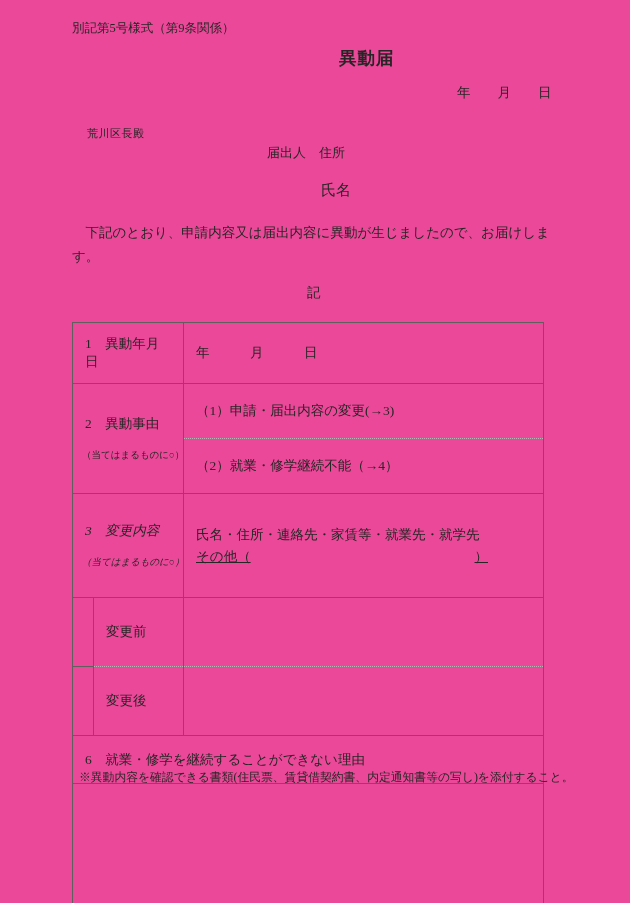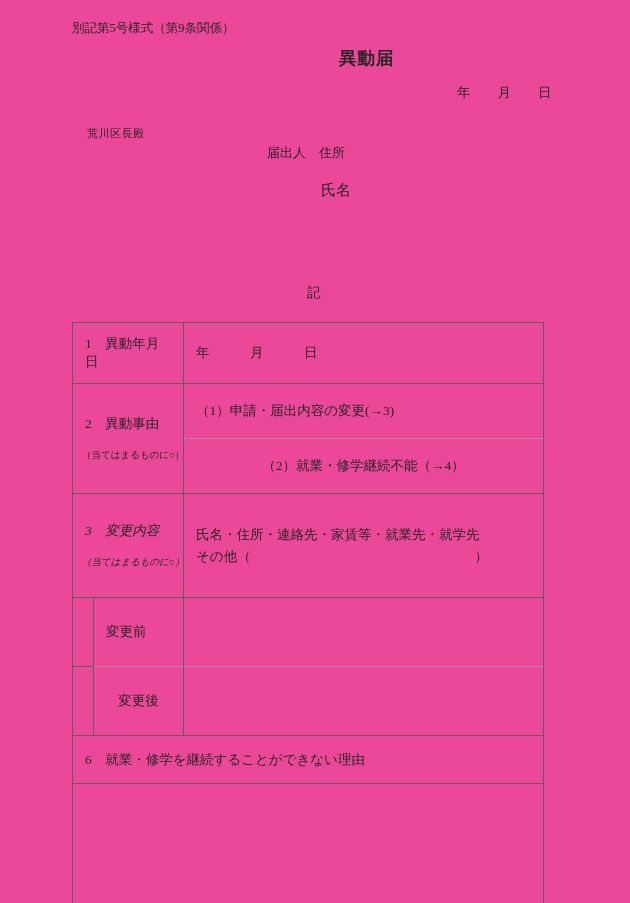--- a/index.html
+++ b/index.html
@@ -52,42 +52,44 @@
   .tr-5  td { height:167px; }
 
   .cell-label { padding-left:9px; }
   .cell-label-top { vertical-align:top; padding-top:7px; padding-left:9px; }
   .cell-note { font-size:9.5px; margin-top:16px; margin-left:-3px; white-space:nowrap; }
 
   .cell-val1 { padding-left:54px; }
   .cell-opt  { padding-left:7px;margin-left:28px; }
 
   .dot-bottom { border-bottom:1px dotted #b5b5b5 !important; }
-  .dot-top    { border-top:1px dotted #b5b5b5 !important;text-align:center; }
+  .dot-top    { border-top:1px dotted #b5b5b5 !important; }
   .no-bottom  { border-bottom:none !important;font-style:italic; }
 
   .cell-content3 { vertical-align:top; padding:13px 0 0 8px; }
-  .other-row { display:flex; justify-content:space-between; width:292px; margin-top:4px; }
+  .other-row { display:flex; justify-content:space-between; width:292px; margin-top:4px;text-decoration:underline; }
 
   .cell-strip { border-top:none; border-bottom:none; border-right:none; }
   .cell-sublabel { padding-left:9px; }
 
   .cell-row4 { padding-left:9px; }
 </style>
 </head>
 <body>
 
 <div class="page">
 
   <div class="abs form-code">別記第5号様式（第9条関係）</div>
   <div class="abs doc-title">異動届</div>
   <div class="abs date-line">年　　月　　日</div>
   <div class="abs addressee">荒川区長殿</div>
   <div class="abs declarant">届出人　住所</div>
   <div class="abs name-label">氏名</div>
+  <div class="abs body-text">　下記のとおり、申請内容又は届出内容に異動が生じましたので、お届けしま
+す。</div>
   <div class="abs record-mark">記</div>
 
   <table class="form">
     <colgroup>
       <col style="width:21px">
       <col style="width:90px">
       <col style="width:360px">
     </colgroup>
 
     <tbody>
@@ -147,14 +149,15 @@
       <td colspan="3" class="cell-row4">
         <span>6　就業・修学を継続することができない理由</span>
       </td>
     </tr>
     <tr class="tr-5">
       <td colspan="3"></td>
     </tr>
   </tbody>
     </table>
 
+  <div class="abs footer-note">※異動内容を確認できる書類(住民票、賃貸借契約書、内定通知書等の写し)を添付すること。</div>
 
 </div>
 
 </body></html>

